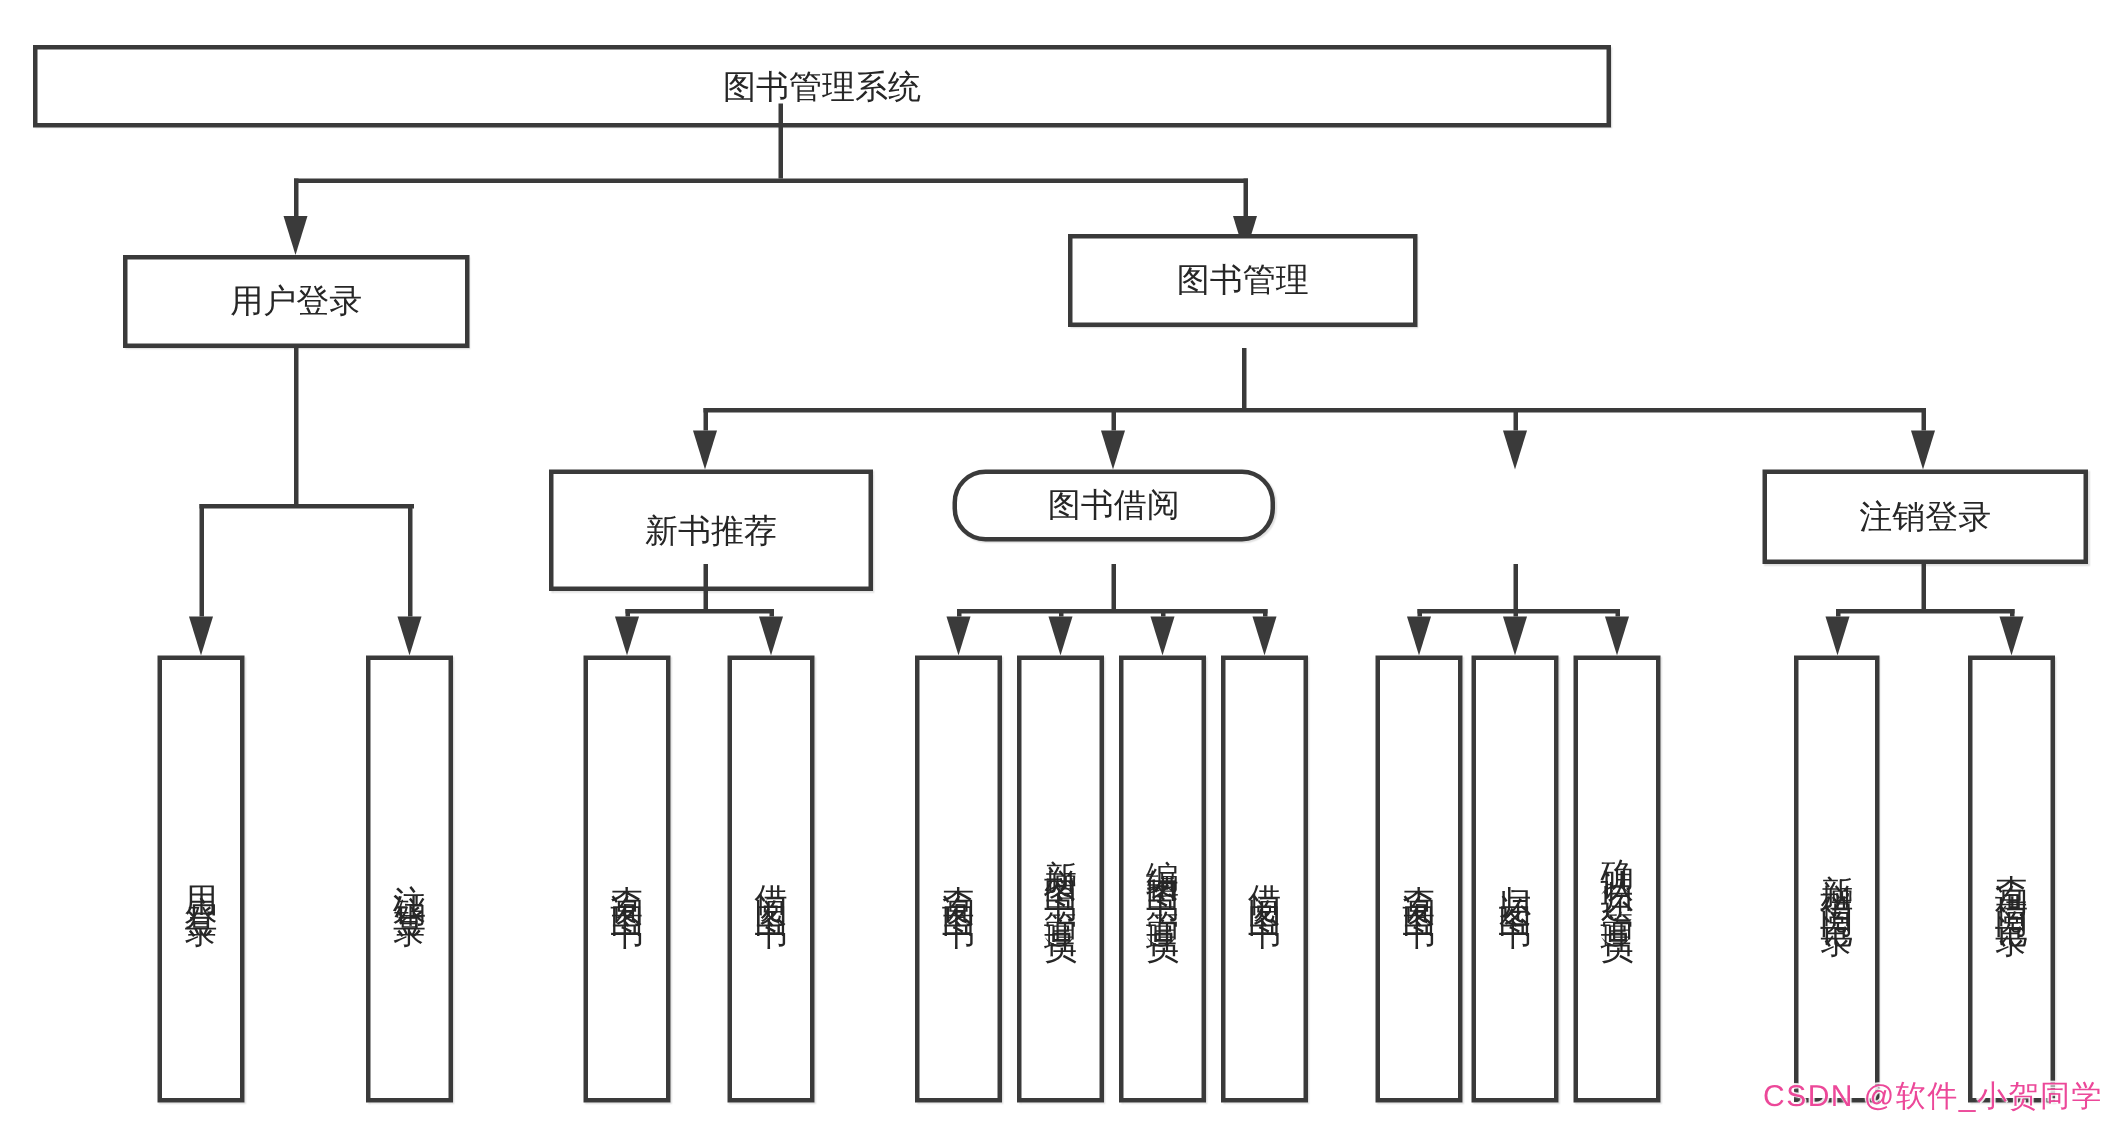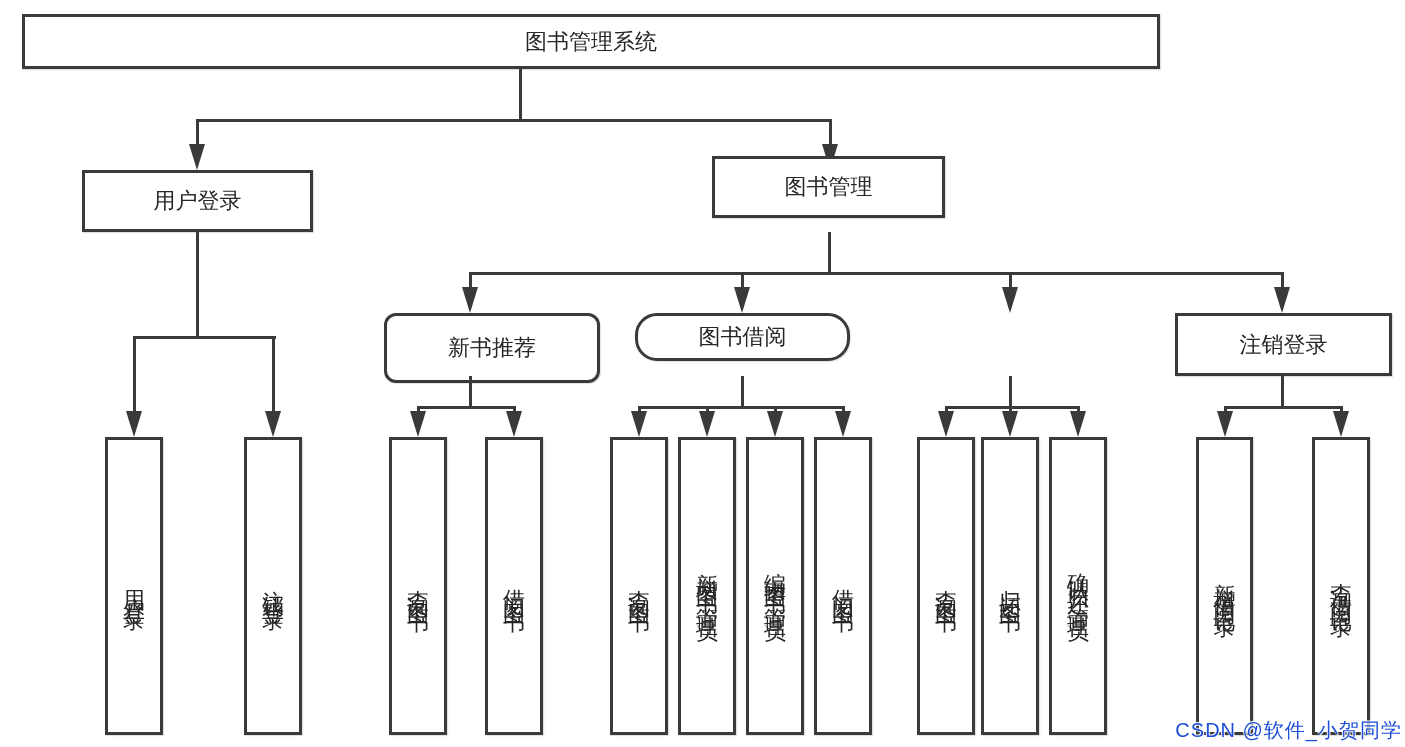--- a/index.html
+++ b/index.html
@@ -40,31 +40,31 @@
     position:absolute;
     width:0;height:0;
     border-left:8px solid transparent;
     border-right:8px solid transparent;
     border-top:26px solid #3a3a3a;
   }
   #watermark{
     position:absolute;
     right:3px;bottom:3px;
     font-size:20px;
-    color:#1d4ed8;
+    color:#ec4899;
     letter-spacing:1px;
     text-shadow:0 0 2px #ffffff,1px 1px 0 rgba(255,255,255,0.85),-1px -1px 0 rgba(255,255,255,0.85);
   }
 </style>
 </head>
 <body>
 
 <div id="stage">
 
-  <div class="box" style="left:22px;top:14px;width:1138px;height:55px;">
+  <div class="box" style="left:22px;top:30px;width:1052px;height:55px;">
     <span>图书管理系统</span>
   </div>
 
   <div class="vline" style="left:519px;top:69px;height:50px;"></div>
   <div class="hline" style="left:196px;top:119px;width:636px;"></div>
   <div class="vline" style="left:196px;top:119px;height:26px;"></div>
   <div class="arrow" style="left:189px;top:144px;"></div>
   <div class="vline" style="left:829px;top:119px;height:26px;"></div>
   <div class="arrow" style="left:822px;top:144px;"></div>
 
@@ -86,21 +86,21 @@
   <div class="hline" style="left:469px;top:272px;width:815px;"></div>
   <div class="vline" style="left:469px;top:272px;height:15px;"></div>
   <div class="arrow" style="left:462px;top:287px;"></div>
   <div class="vline" style="left:741px;top:272px;height:15px;"></div>
   <div class="arrow" style="left:734px;top:287px;"></div>
   <div class="vline" style="left:1009px;top:272px;height:15px;"></div>
   <div class="arrow" style="left:1002px;top:287px;"></div>
   <div class="vline" style="left:1281px;top:272px;height:15px;"></div>
   <div class="arrow" style="left:1274px;top:287px;"></div>
 
-  <div class="box" style="left:384px;top:313px;width:216px;height:70px;border-radius:12px;">
+  <div class="box" style="left:366px;top:313px;width:216px;height:81px;">
     <span>新书推荐</span>
   </div>
   <div class="box" style="left:635px;top:313px;width:215px;height:48px;border-radius:22px;">
     <span>图书借阅</span>
   </div>
   <div class="box" style="left:1175px;top:313px;width:217px;height:63px;">
     <span>注销登录</span>
   </div>
 
   <div class="vline" style="left:469px;top:376px;height:30px;"></div>

